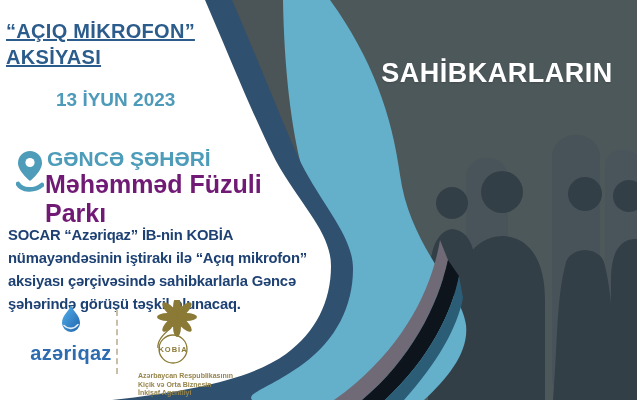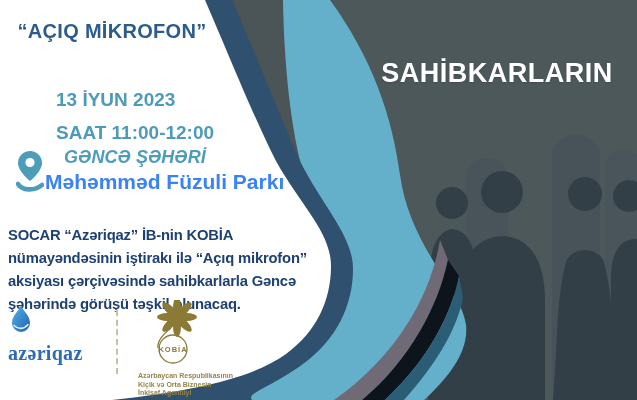--- a/index.html
+++ b/index.html
@@ -3,40 +3,40 @@
 <meta charset="utf-8">
 <style>
   html,body{margin:0;padding:0;background:#e8e8e8;}
   .poster{
     position:relative;width:637px;height:400px;overflow:hidden;background:#ffffff;
     font-family:"Liberation Sans", sans-serif;
   }
   .poster svg.bg{position:absolute;inset:0;display:block;}
   .abs{position:absolute;}
   .title{
-    left:6px;top:18px;width:212px;text-align:center;
-    color:#2b5c8c;font-weight:bold;font-size:20px;line-height:26px;letter-spacing:.3px;
+    left:6px;top:18px;width:212px;text-align:left;
+    color:#2b5c8c;font-weight:bold;font-size:20px;line-height:26px;letter-spacing:.3px;text-decoration:underline;
   }
   .schedule{
     left:56px;top:83px;color:#4e9aba;font-weight:bold;font-size:19px;line-height:33px;
   }
   .loc-wrap{left:16px;top:147px;width:300px;}
   .pin{position:absolute;left:0;top:3px;}
-  .loc-city{position:absolute;left:48px;top:0;color:#4d9cba;font-weight:bold;font-size:18px;font-style:italic;}
-  .loc-venue{position:absolute;left:29px;top:23px;color:#3b82f6;font-weight:bold;font-size:21px;}
+  .loc-city{position:absolute;left:31px;top:0;color:#4d9cba;font-weight:bold;font-size:21px;}
+  .loc-venue{position:absolute;left:29px;top:23px;color:#701a75;font-weight:bold;font-size:25px;}
   .body-text{
     left:8px;top:224px;width:334px;
     color:#1e4173;font-weight:bold;font-size:14.8px;line-height:23px;letter-spacing:-0.2px;
   }
   .headline{
     left:368px;top:55px;width:258px;text-align:center;
     color:#ffffff;font-weight:bold;font-size:27px;line-height:37px;letter-spacing:.5px;
     text-shadow:0 1px 2px rgba(0,0,0,.15);
   }
-  .az-logo{left:8px;top:304px;width:94px;text-align:left;font-family:Liberation Serif, serif;}
+  .az-logo{left:24px;top:304px;width:94px;text-align:center;}
   .az-word{margin-top:2px;color:#2e6cb0;font-weight:bold;font-size:20px;letter-spacing:.3px;}
   .divider{left:116px;top:310px;height:64px;width:0;border-left:2px dashed #c9bfa8;}
   .kobia{left:138px;top:300px;width:120px;text-align:left;}
   .kobia-cap{margin-top:0;color:#97854c;font-size:7px;line-height:8.5px;font-weight:bold;}
 </style>
 </head>
 <body>
 
 <div class="poster">
 
@@ -86,25 +86,25 @@
              C353,306 336,340 303,364 C268,389 246,393 252,400
              L0,400 L0,0 Z" fill="#2f506f"></path>
 
     <path d="M205,0 C236,72 256,122 276,161 C301,206 331,232 331,266
              C331,301 316,332 286,354 C251,379 192,391 112,400
              L0,400 L0,0 Z" fill="#ffffff"></path>
   </svg>
 
   <div class="abs title">
     <div>“AÇIQ MİKROFON”</div>
+    <div>AKSİYASI</div>
   </div>
 
   <div class="abs schedule">
     <div>13 İYUN 2023</div>
-    <div>SAAT 11:00-12:00</div>
   </div>
 
   <div class="abs loc-wrap">
     <svg class="pin" width="28" height="44" viewBox="0 0 28 44">
       <path d="M14,1 C7.4,1 2,6.4 2,13 C2,21.5 14,31 14,31 C14,31 26,21.5 26,13 C26,6.4 20.6,1 14,1 Z" fill="#4d9cba"></path>
       <circle cx="14" cy="12.5" r="4.6" fill="#ffffff"></circle>
       <path d="M2,34 C6,40.5 18,41.5 26,35" stroke="#4d9cba" stroke-width="4.6" fill="none" stroke-linecap="round"></path>
     </svg>
     <div class="loc-city">GƏNCƏ ŞƏHƏRİ</div>
     <div class="loc-venue">Məhəmməd Füzuli Parkı</div>

